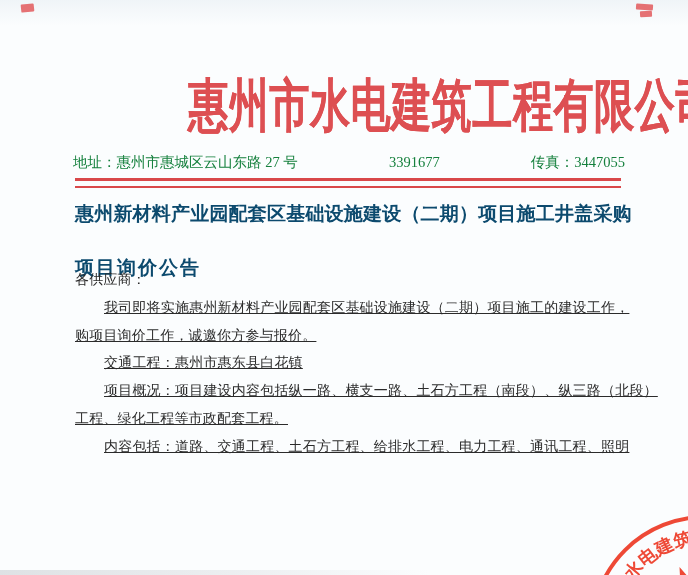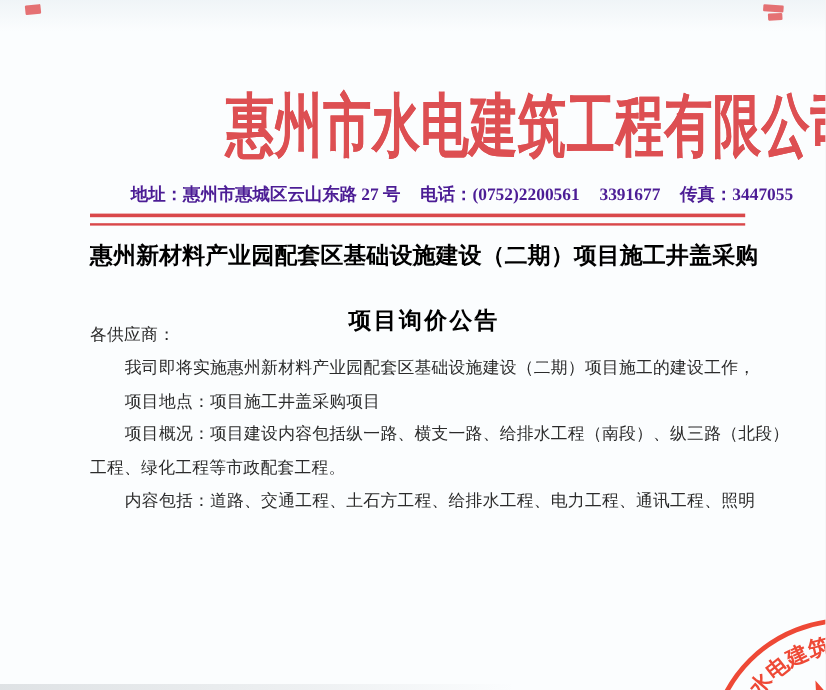--- a/index.html
+++ b/index.html
@@ -38,43 +38,42 @@
     font-size: 57px; font-weight: bold; letter-spacing: 1px;
     color: #dd4f52;
     transform: scaleX(0.70);
     transform-origin: center top;
     line-height: 1.05;
     text-shadow: 0.5px 0 0 #dd4f52;
   }
   .contact-row {
     position: absolute; left: 73px; top: 153px; width: 552px;
     display: flex; justify-content: space-between; align-items: baseline;
-    font-size: 14.5px; font-weight: bold; color: #4c1d95;
+    font-size: 14.5px; font-weight: normal; color: #15803d;
     white-space: nowrap;
-    margin-left: 36px;
   }
   .contact-row .seg { display: inline-block; }
   .rule { position: absolute; left: 75px; width: 546px; background: #d9484a; }
   .rule.thick { top: 178px; height: 3px; }
   .rule.thin  { top: 186px; height: 1.5px; }
 
   
   .doc-title {
     position: absolute; left: 75px; top: 201px; width: 557px;
-    text-align: center; color: #000000;
+    text-align: left; color: #0c4a6e;
     font-weight: bold; font-size: 19px; letter-spacing: 0.2px;
   }
   .doc-title .t1 { line-height: 26px; white-space: nowrap; }
   .doc-title .t2 { line-height: 26px; margin-top: 28px; letter-spacing: 2px; }
 
   .body-text {
     position: absolute; left: 75px; top: 266px; width: 557px;
     font-size: 14px; letter-spacing: 0.2px; color: #2b2b2b;
   }
-  .bodyline { line-height: 27.7px; white-space: nowrap; }
+  .bodyline { line-height: 27.7px; white-space: nowrap; text-decoration: underline; }
   .bodyline.indent { padding-left: 29px; }
   .salutation { line-height: 28px; }
 
   
   .seal { position: absolute; left: 575px; top: 500px; width: 260px; height: 260px; }
   .seal text {
     font-family: "Liberation Serif", "DejaVu Serif", serif;
     font-weight: bold; font-size: 18px;
   }
 
@@ -95,40 +94,40 @@
   <div class="corner-mark tr-a"></div>
   <div class="corner-mark tr-b"></div>
 
   <header>
     <div class="company-name-wrap">
       <span class="company-name">惠州市水电建筑工程有限公司</span>
     </div>
 
     <div class="contact-row">
       <span class="seg"><span>地址：</span><span>惠州市惠城区云山东路 27 号</span></span>
-      <span class="seg"><span>电话：</span><span>(0752)2200561</span></span>
       <span class="seg">3391677</span>
       <span class="seg"><span>传真：</span><span>3447055</span></span>
     </div>
 
     <div class="rule thick"></div>
     <div class="rule thin"></div>
   </header>
 
   <main>
     <div class="doc-title">
       <div class="t1">惠州新材料产业园配套区基础设施建设（二期）项目施工井盖采购</div>
       <div class="t2">项目询价公告</div>
     </div>
 
     <div class="body-text">
       <div class="salutation">各供应商：</div>
       <div class="bodyline indent">我司即将实施惠州新材料产业园配套区基础设施建设（二期）项目施工的建设工作，</div>
-      <div class="bodyline indent">项目地点：项目施工井盖采购项目</div>
-      <div class="bodyline indent">项目概况：项目建设内容包括纵一路、横支一路、给排水工程（南段）、纵三路（北段）</div>
+      <div class="bodyline">购项目询价工作，诚邀你方参与报价。</div>
+      <div class="bodyline indent">交通工程：惠州市惠东县白花镇</div>
+      <div class="bodyline indent">项目概况：项目建设内容包括纵一路、横支一路、土石方工程（南段）、纵三路（北段）</div>
       <div class="bodyline">工程、绿化工程等市政配套工程。</div>
       <div class="bodyline indent">内容包括：道路、交通工程、土石方工程、给排水工程、电力工程、通讯工程、照明</div>
     </div>
   </main>
 
   <svg class="seal" viewBox="0 0 260 260" aria-hidden="true">
     <g>
       <circle cx="130" cy="130" r="113" fill="none" stroke="#ee4936" stroke-width="4"></circle>
     </g>
     <g>

